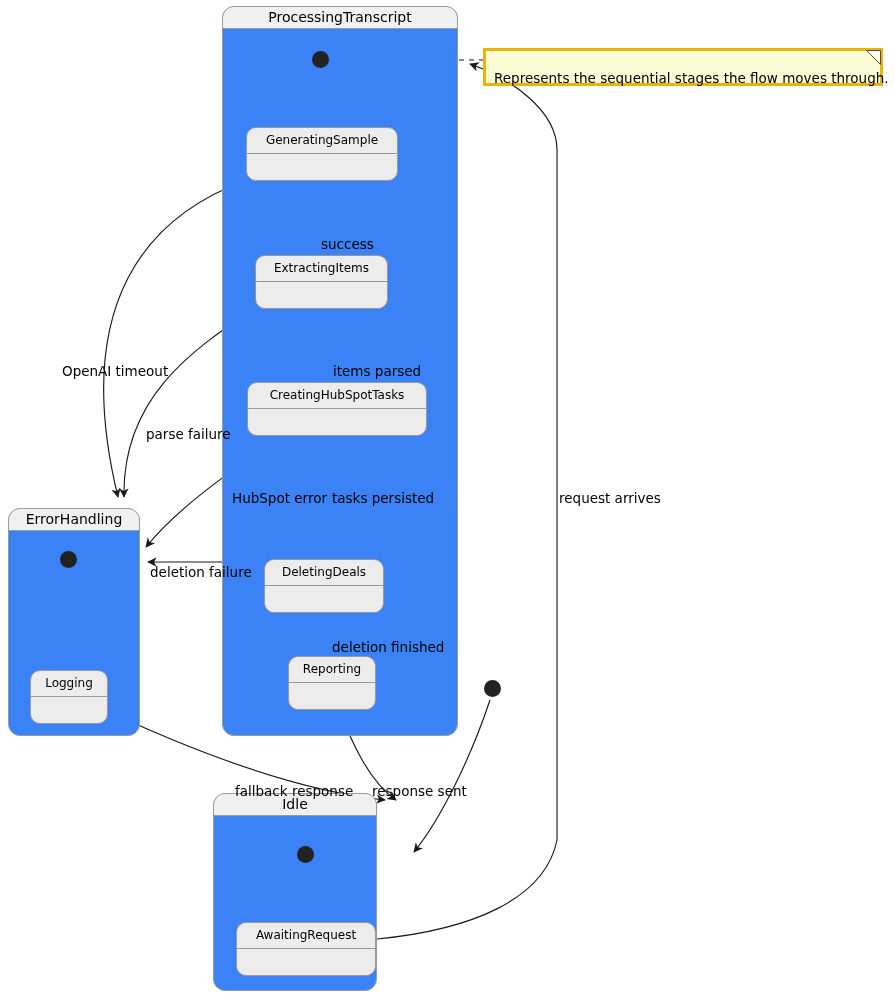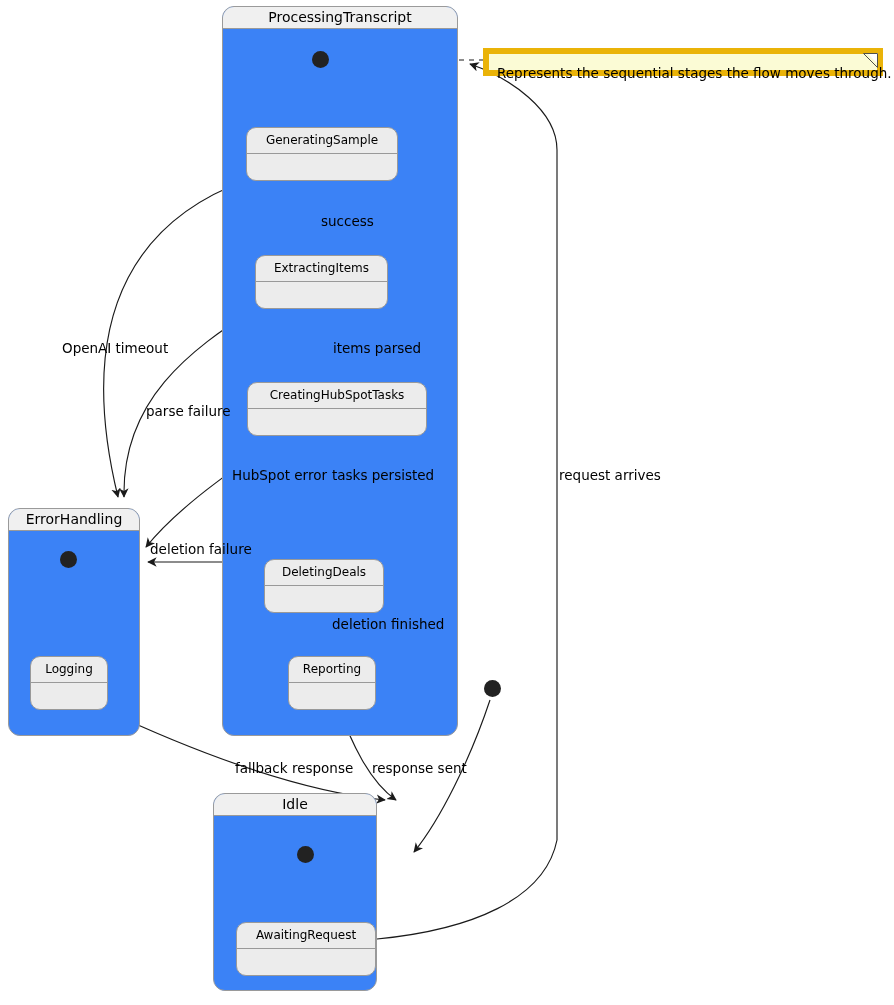--- a/index.html
+++ b/index.html
@@ -28,20 +28,21 @@
     height: 1005px;
     overflow: visible;
   }
   .edge-label {
     position: absolute;
     font-family: "DejaVu Sans", sans-serif;
     font-size: 13.5px;
     color: #000000;
     white-space: nowrap;
     line-height: 1;
+    margin-top: 23px;
   }
   
   .composite {
     position: absolute;
     box-sizing: border-box;
     background: #3b82f6;
     border: 1px solid #9a9a9a;
     border-radius: 12px;
   }
   .composite > .comp-title {
@@ -82,24 +83,24 @@
     width: 17px;
     height: 17px;
     border-radius: 50%;
     background: #222222;
   }
   
   .note {
     position: absolute;
     box-sizing: border-box;
     background: #fbfbd5;
-    border: 6px solid #eab308;
+    border: 3px solid #eab308;
     font-size: 13.5px;
     line-height: 22px;
-    padding: 8px 8px;
+    padding: 16px 8px;
     color: #000;
     white-space: nowrap;
   }
   .note .fold {
     position: absolute;
     right: -1px;
     top: -1px;
     width: 0; height: 0;
     border-left: 11px solid transparent;
     border-top: 11px solid #ffffff;
@@ -191,21 +192,21 @@
   <div class="state" style="left:264px; top:530px; width:120px; height:54px;margin-top:29px;">
     <div class="st-title">DeletingDeals</div>
     <div class="st-body"></div>
   </div>
 
   <div class="state" style="left:288px; top:656px; width:88px; height:54px;">
     <div class="st-title">Reporting</div>
     <div class="st-body"></div>
   </div>
 
-  <div class="state" style="left:30px; top:656px; width:78px; height:54px;">
+  <div class="state" style="left:30px; top:670px; width:78px; height:54px;">
     <div class="st-title">Logging</div>
     <div class="st-body"></div>
   </div>
 
   <div class="state" style="left:236px; top:922px; width:140px; height:54px;">
     <div class="st-title">AwaitingRequest</div>
     <div class="st-body"></div>
   </div>
 
   <div class="edge-label" style="left:321px; top:215px;">success</div>

